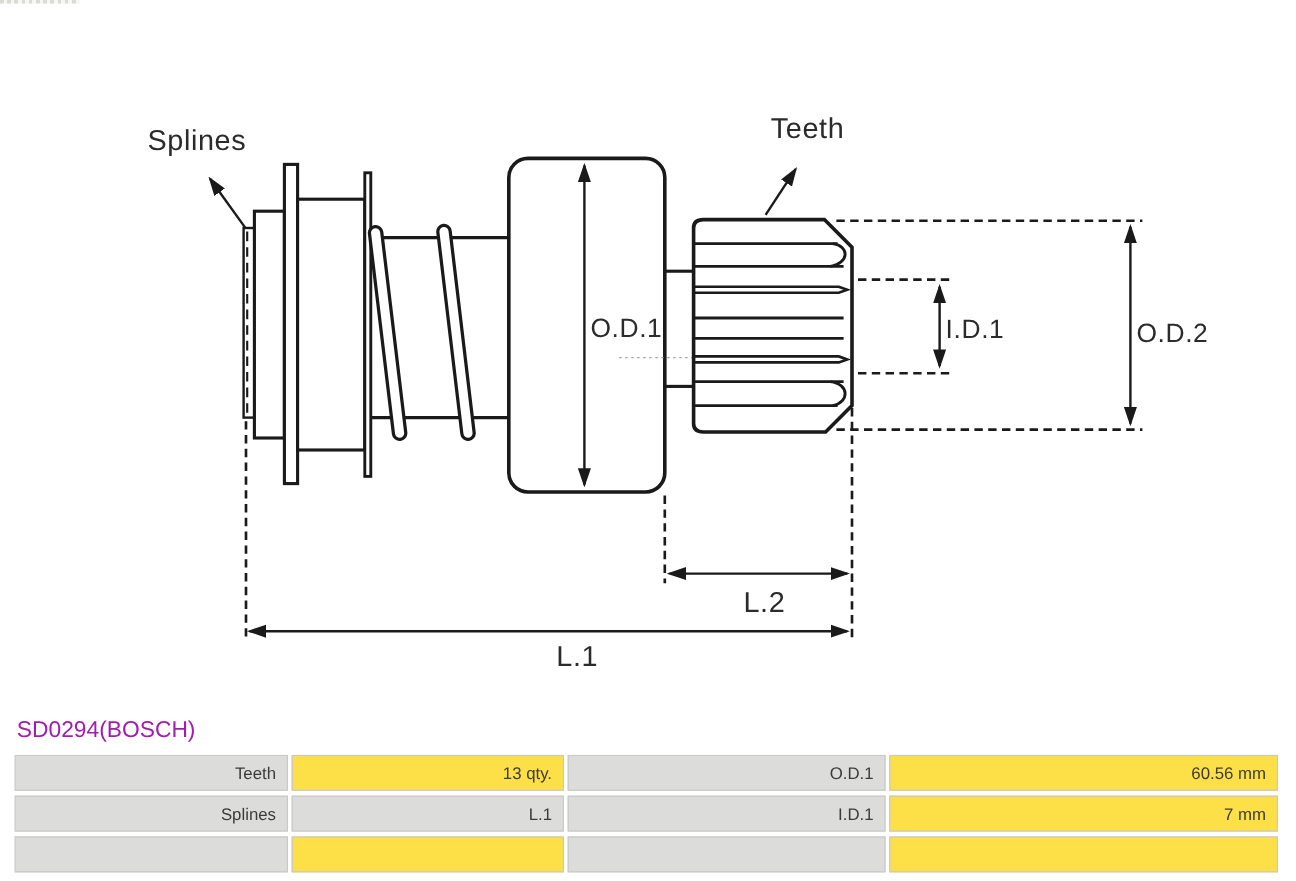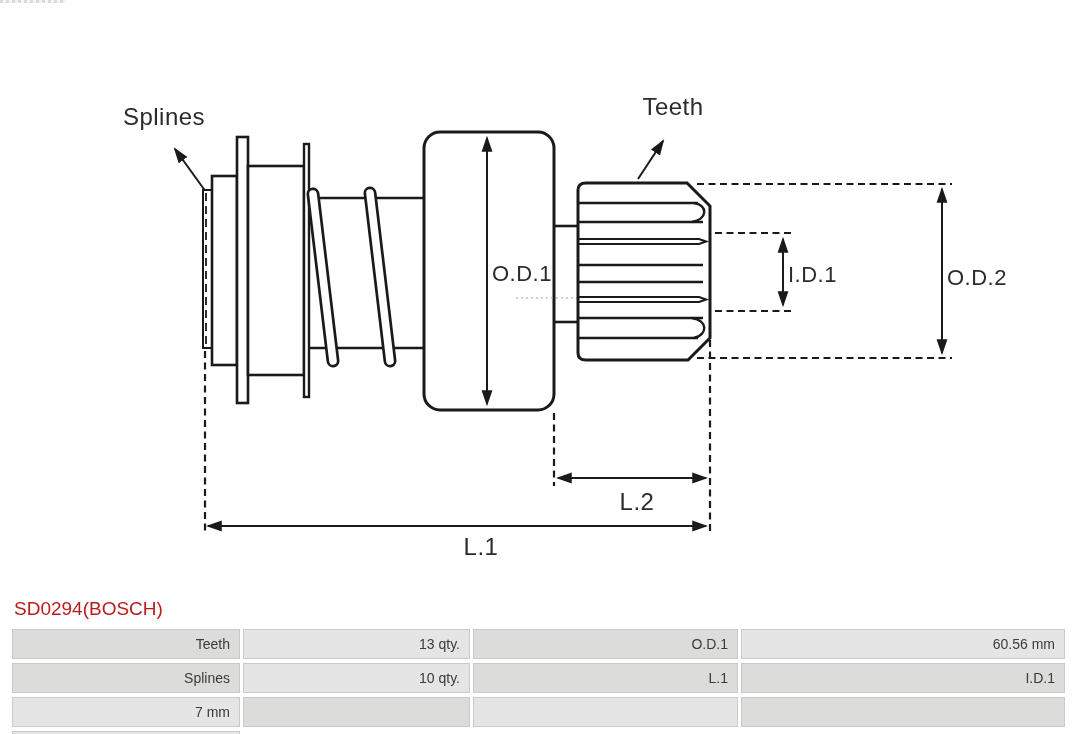--- a/index.html
+++ b/index.html
@@ -7,27 +7,27 @@
   .page{position:relative;width:1080px;height:734px;background:#fff;}
   .logo-strip{position:absolute;left:0;top:0;width:66px;height:3px;
     background:repeating-linear-gradient(90deg,#d7d7d1 0 3px,#f5f5f1 3px 6px);opacity:.9;}
   .diagram{position:absolute;left:0;top:0;width:1080px;height:590px;font-family:"Liberation Sans",sans-serif;}
   .diagram .lbl{fill:#2b2b2b;font-size:24px;letter-spacing:.5px;}
   .diagram .lbls{fill:#2b2b2b;font-size:22px;letter-spacing:.5px;}
   .o{stroke:#1a1a1a;fill:#ffffff;}
   .ln{stroke:#1a1a1a;fill:none;}
   .dim{stroke:#1a1a1a;stroke-width:2;fill:none;}
   .dash{stroke:#1a1a1a;stroke-width:2.2;stroke-dasharray:7 4.5;fill:none;}
-  .part-title{position:absolute;left:14px;top:598px;font-size:19px;line-height:22px;color:#b91c1c;}
+  .part-title{position:absolute;left:14px;top:598px;font-size:19px;line-height:22px;color:#a21caf;}
   .spec-table{position:absolute;left:12px;top:629px;width:1053px;height:105px;display:grid;
     grid-template-columns:228px 227px 265px 1fr;grid-auto-rows:30px;gap:4px 3px;overflow:hidden;}
   .cell{box-sizing:border-box;border:1px solid #c9c9c7;display:flex;align-items:center;
     justify-content:flex-end;padding-right:9px;font-size:14px;color:#3b3b3b;}
   .cl{background:#dcdcda;}
-  .cv{background:#e5e5e5;}
+  .cv{background:#fde047;}
 </style>
 </head>
 <body>
 
 <div class="page">
 
   <div class="logo-strip"></div>
 
   <svg class="diagram" viewBox="0 0 1080 590" xmlns="http://www.w3.org/2000/svg">
     <defs>
@@ -118,21 +118,20 @@
   <div class="part-title">SD0294(BOSCH)</div>
 
   <div class="spec-table">
 
     <div class="cell cl">Teeth</div>
     <div class="cell cv">13 qty.</div>
     <div class="cell cl">O.D.1</div>
     <div class="cell cv">60.56 mm</div>
 
     <div class="cell cl">Splines</div>
-    <div class="cell cv">10 qty.</div>
     <div class="cell cl">L.1</div>
 
     <div class="cell cl">I.D.1</div>
     <div class="cell cv">7 mm</div>
 
     <div class="cell cl"></div>
     <div class="cell cv"></div>
     <div class="cell cl"></div>
     <div class="cell cv"></div>
   </div>

